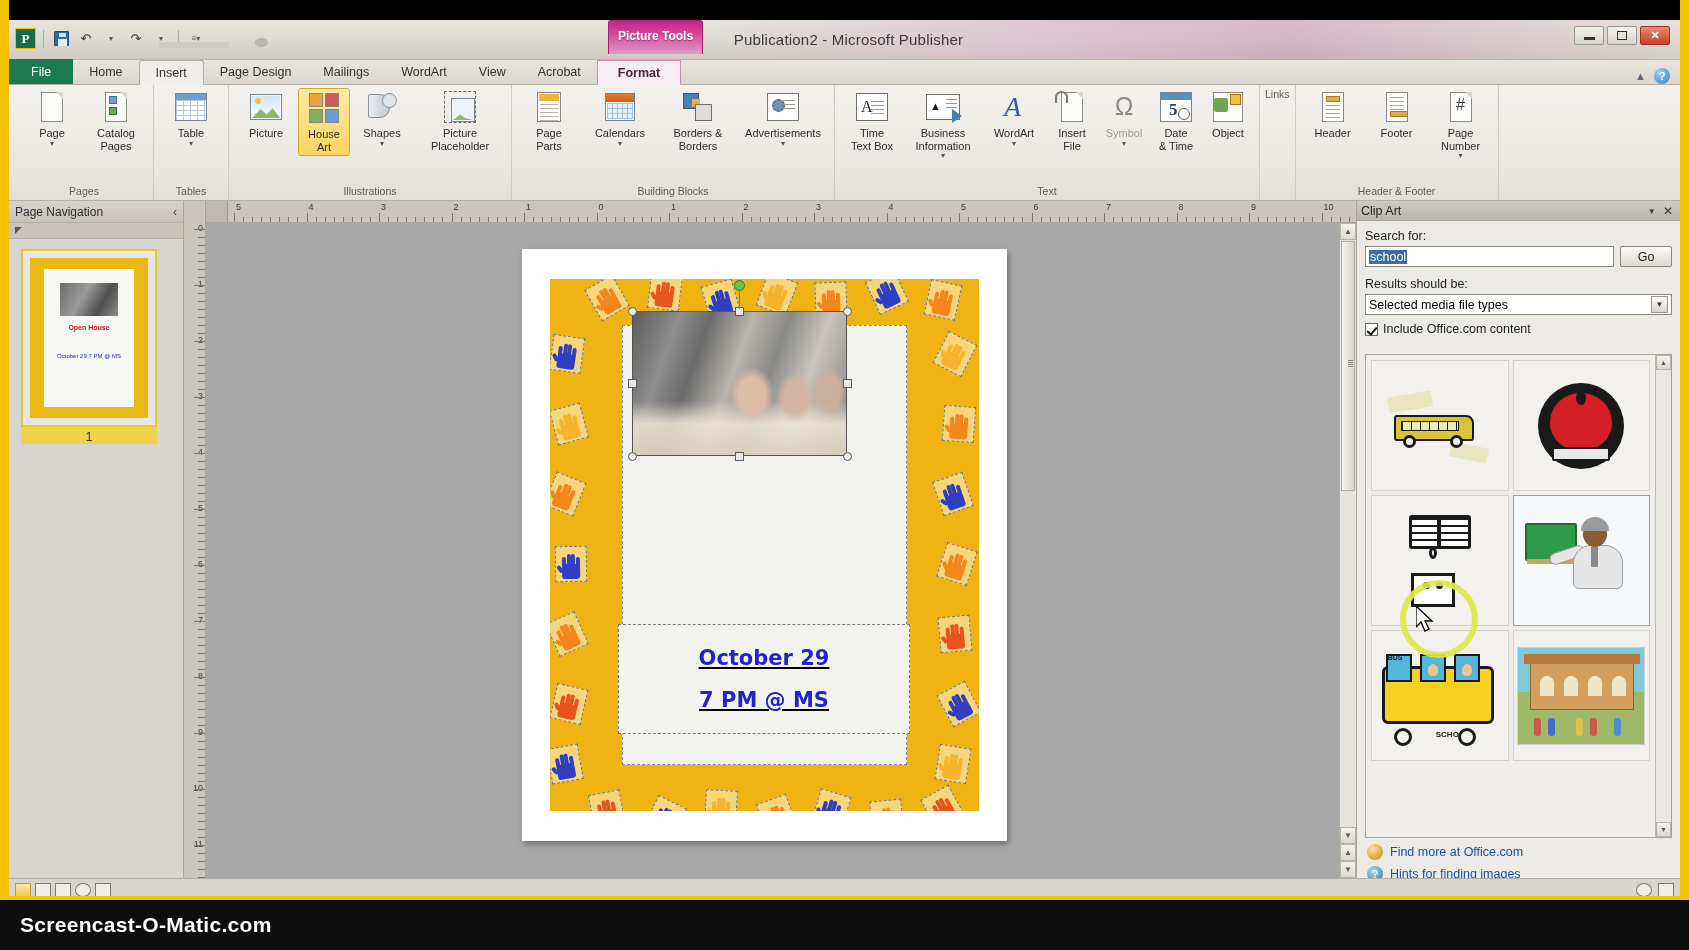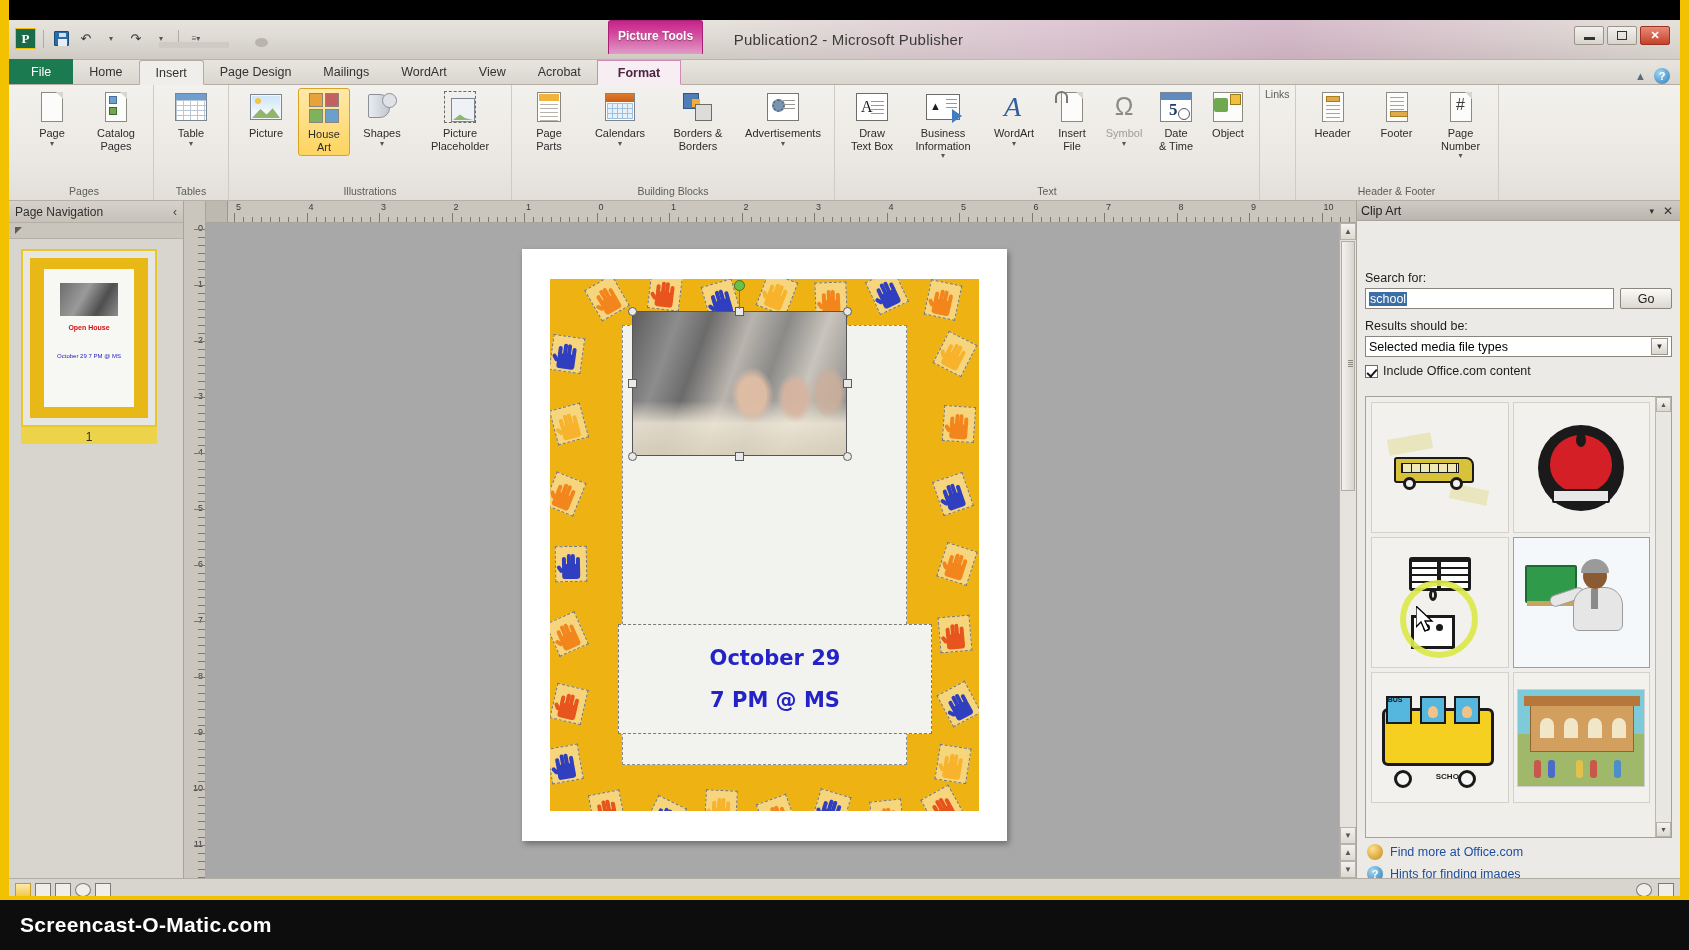--- a/index.html
+++ b/index.html
@@ -285,21 +285,21 @@
   .txtbox{position:absolute;border:1px dashed #7a7a7a;background:#f2f2ef;}
   .openhouse{
     position:absolute;left:96px;top:250px;width:292px;height:118px;
   }
   .openhouse span{
     display:block;text-align:center;color:#e01b1b;font-weight:bold;
     font-family:"DejaVu Sans", sans-serif;font-size:33px;line-height:46px;padding-top:10px;
     text-shadow:1px 1px 0 #7d0d0d;
   }
   .openhouse span.l2{padding-top:0;}
-  .whenbox{position:absolute;left:96px;top:375px;width:314px;height:110px;}
+  .whenbox{position:absolute;left:96px;top:375px;width:292px;height:110px;text-decoration:underline;}
   .whenbox span{
     display:block;text-align:center;color:#2323c8;font-weight:bold;
     font-family:"DejaVu Sans", sans-serif;font-size:21px;line-height:42px;padding-top:12px;
   }
   .whenbox span.l2{padding-top:0;}
 
   
   .vscroll{position:absolute;right:0;top:0;width:17px;bottom:0;background:#e6e3de;border-left:1px solid #b2aea6;}
   .vscroll .sb-arrow{height:17px;display:flex;align-items:center;justify-content:center;font-size:8px;color:#555;background:linear-gradient(#f3f1ee,#ddd9d2);border:1px solid #b6b2aa;}
   .vscroll .sb-thumb{position:absolute;left:1px;right:1px;top:18px;height:250px;background:linear-gradient(to right,#f4f2ef,#d9d5ce);border:1px solid #b0aca4;}
@@ -319,21 +319,21 @@
     display:flex;flex-direction:column;
   }
   .tp-hdr{
     height:20px;background:linear-gradient(to bottom,#cfcbc4,#bab6ae);
     display:flex;align-items:center;padding:0 4px;font-size:12.5px;color:#222;
     border-bottom:1px solid #a8a49c;
   }
   .tp-hdr .spacer{flex:1;}
   .tp-caret{font-size:9px;color:#333;padding:0 6px;}
   .tp-close{font-size:12px;color:#333;padding:0 3px;}
-  .tp-body{flex:1;padding:6px 8px 0 8px;display:flex;flex-direction:column;margin-top:42px;}
+  .tp-body{flex:1;padding:6px 8px 0 8px;display:flex;flex-direction:column;}
   .tp-label{font-size:12.5px;color:#1d1d1d;margin:2px 0 3px 0;}
   .tp-searchrow{display:flex;gap:6px;align-items:center;margin-bottom:8px;}
   .tp-input{
     flex:1;height:21px;background:#fff;border:1px solid #8a867f;
     font-size:12.5px;color:#000;padding:0 3px;display:flex;align-items:center;
   }
   .tp-input .selected-text{background:#3a6ea5;color:#fff;padding:0 1px;}
   .tp-go{
     width:52px;height:21px;border:1px solid #8a867f;border-radius:2px;
     background:linear-gradient(to bottom,#fbfaf8,#dcd8d1);
@@ -658,21 +658,21 @@
 
       <div class="rgroup">
         <div class="rgroup-items">
           <div class="ritem">
             <span class="ico">
               <span class="tb-ico">
                   <span class="tb-A">A</span>
                   <span class="tb-lines"></span>
                 </span>
             </span>
-            <span class="ilabel">Draw</span>
+            <span class="ilabel">Time</span>
             <span class="ilabel">Text Box</span>
           </div>
           <div class="ritem wide">
             <span class="ico">
               <span class="bi-ico">
                   <span class="tb-A" style="font-size:11px;left:3px;top:3px;">▲</span>
                   <span class="tb-lines" style="right:2px;top:4px;width:11px;height:12px;"></span>
                 </span>
               <span class="bi-arrow"></span>
             </span>

